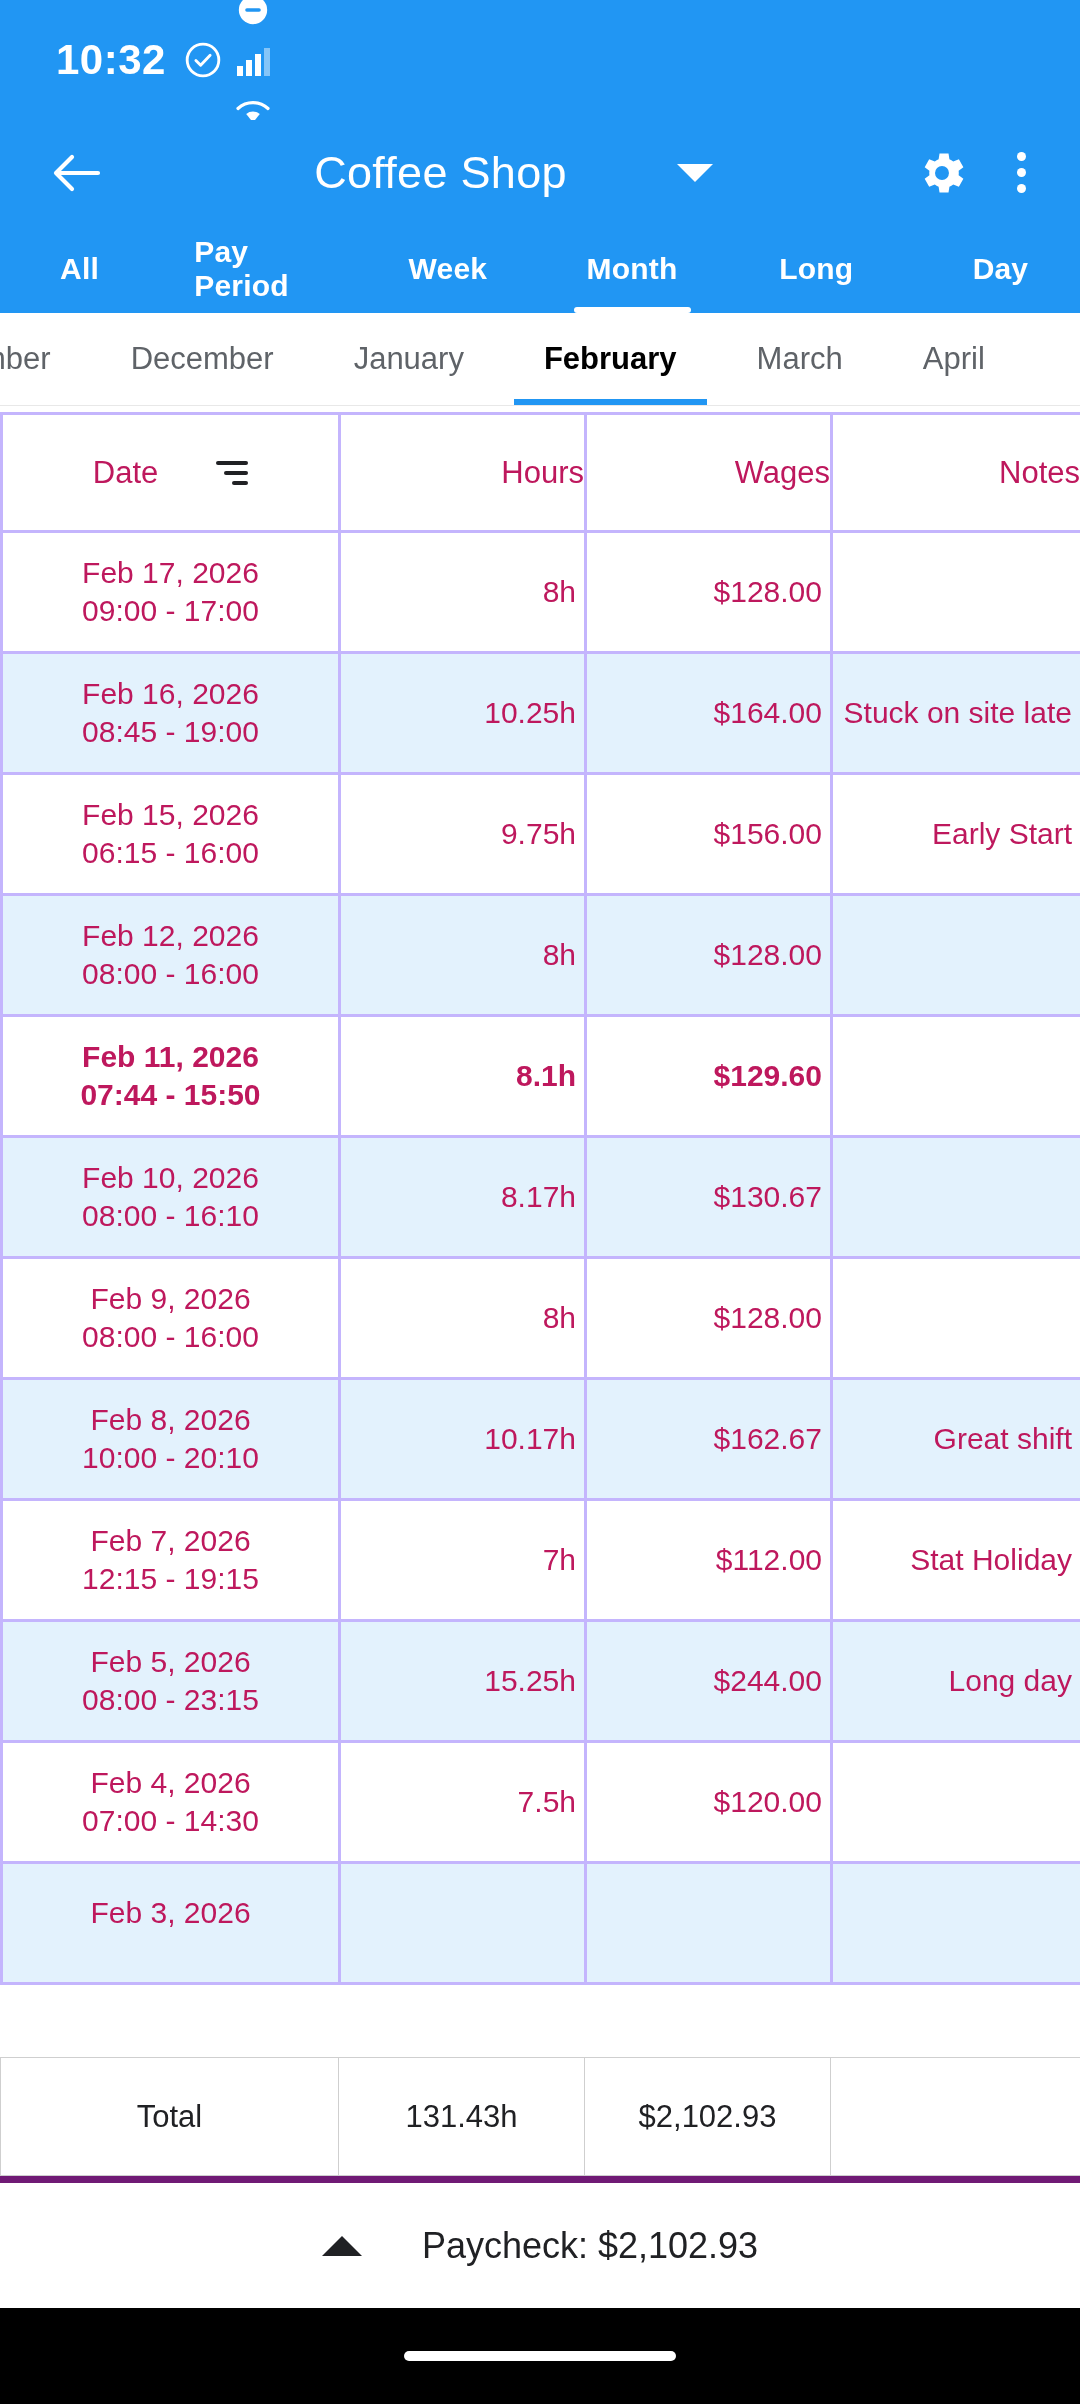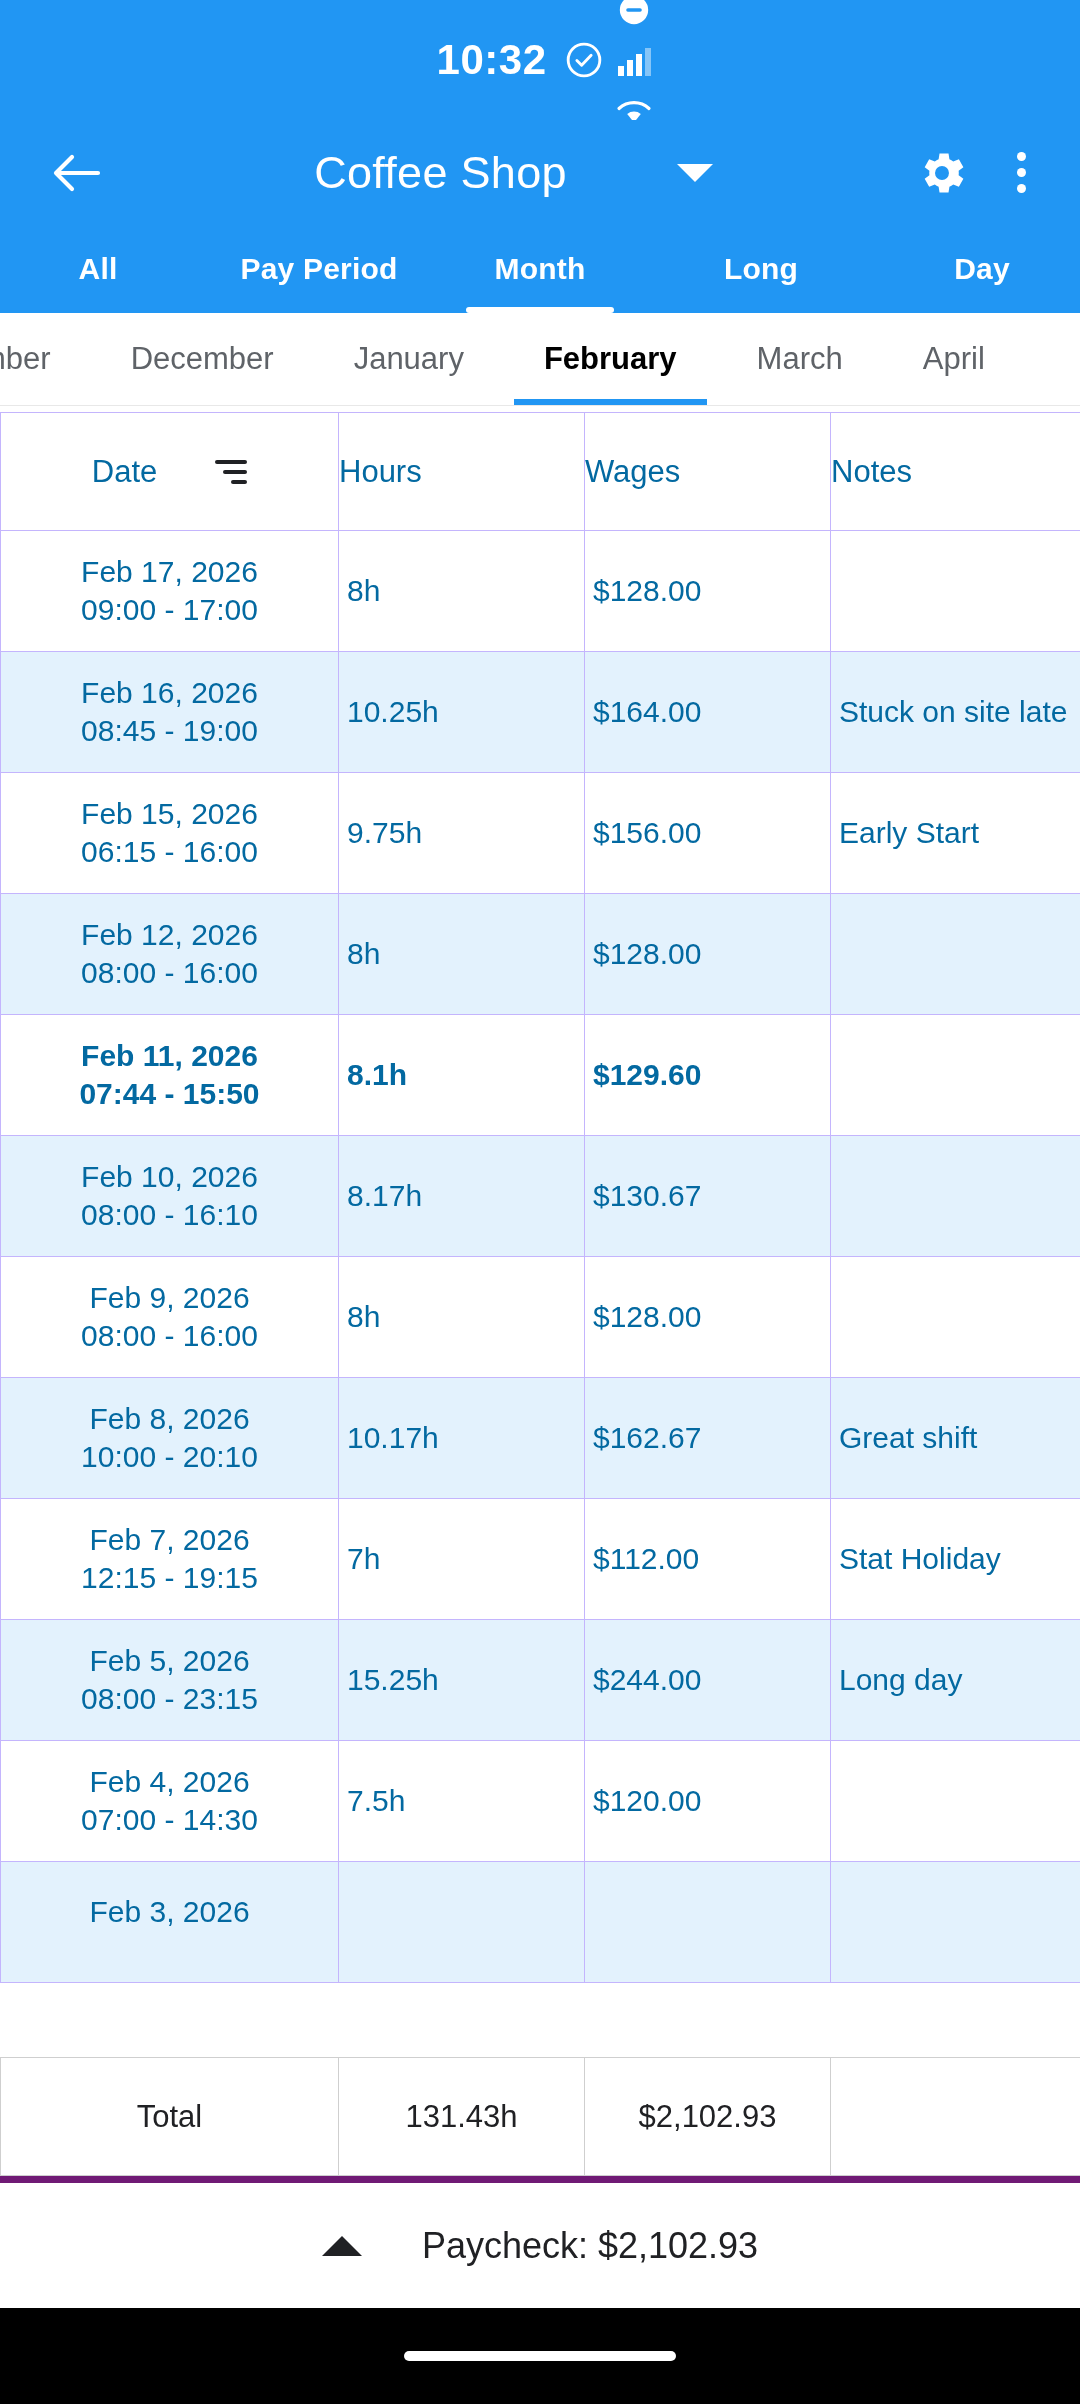--- a/index.html
+++ b/index.html
@@ -18,21 +18,21 @@
     flex-direction: column;
     background: #ffffff;
   }
 
   
   .status-bar {
     height: 120px;
     background: #2196f3;
     display: flex;
     align-items: center;
-    justify-content: center;
+    justify-content: flex-start;
     padding: 0 34px 0 56px;
     color: #ffffff;
     flex: 0 0 auto;
   }
   .status-left {
     display: flex;
     align-items: center;
     gap: 18px;
   }
   .status-clock {
@@ -195,25 +195,25 @@
     width: 1080px;
     border-collapse: collapse;
     table-layout: fixed;
   }
   table.entries col.c-date { width: 338px; }
   table.entries col.c-hours { width: 246px; }
   table.entries col.c-wages { width: 246px; }
   table.entries col.c-notes { width: 250px; }
 
   table.entries th, table.entries td {
-    border: 1px solid #c4b5fd;
-    text-align: left;
+    border: 3px solid #c4b5fd;
+    text-align: right;
     vertical-align: middle;
     font-size: 30px;
-    color: #0369a1;
+    color: #be185d;
   }
   table.entries th {
     height: 118px;
     font-weight: normal;
     font-size: 31px;
     background: #ffffff;
   }
   .th-date-inner {
     display: flex;
     align-items: center;
@@ -382,20 +382,23 @@
       </span>
     </div>
   </div>
 
   <div class="range-tabs">
     <div class="range-tab">
         <span>All</span>
       </div>
     <div class="range-tab">
         <span>Pay Period</span>
+      </div>
+    <div class="range-tab">
+        <span>Week</span>
       </div>
     <div class="range-tab active">
         <span>Month</span>
       </div>
     <div class="range-tab">
         <span>Long</span>
       </div>
     <div class="range-tab">
         <span>Day</span>
       </div>

